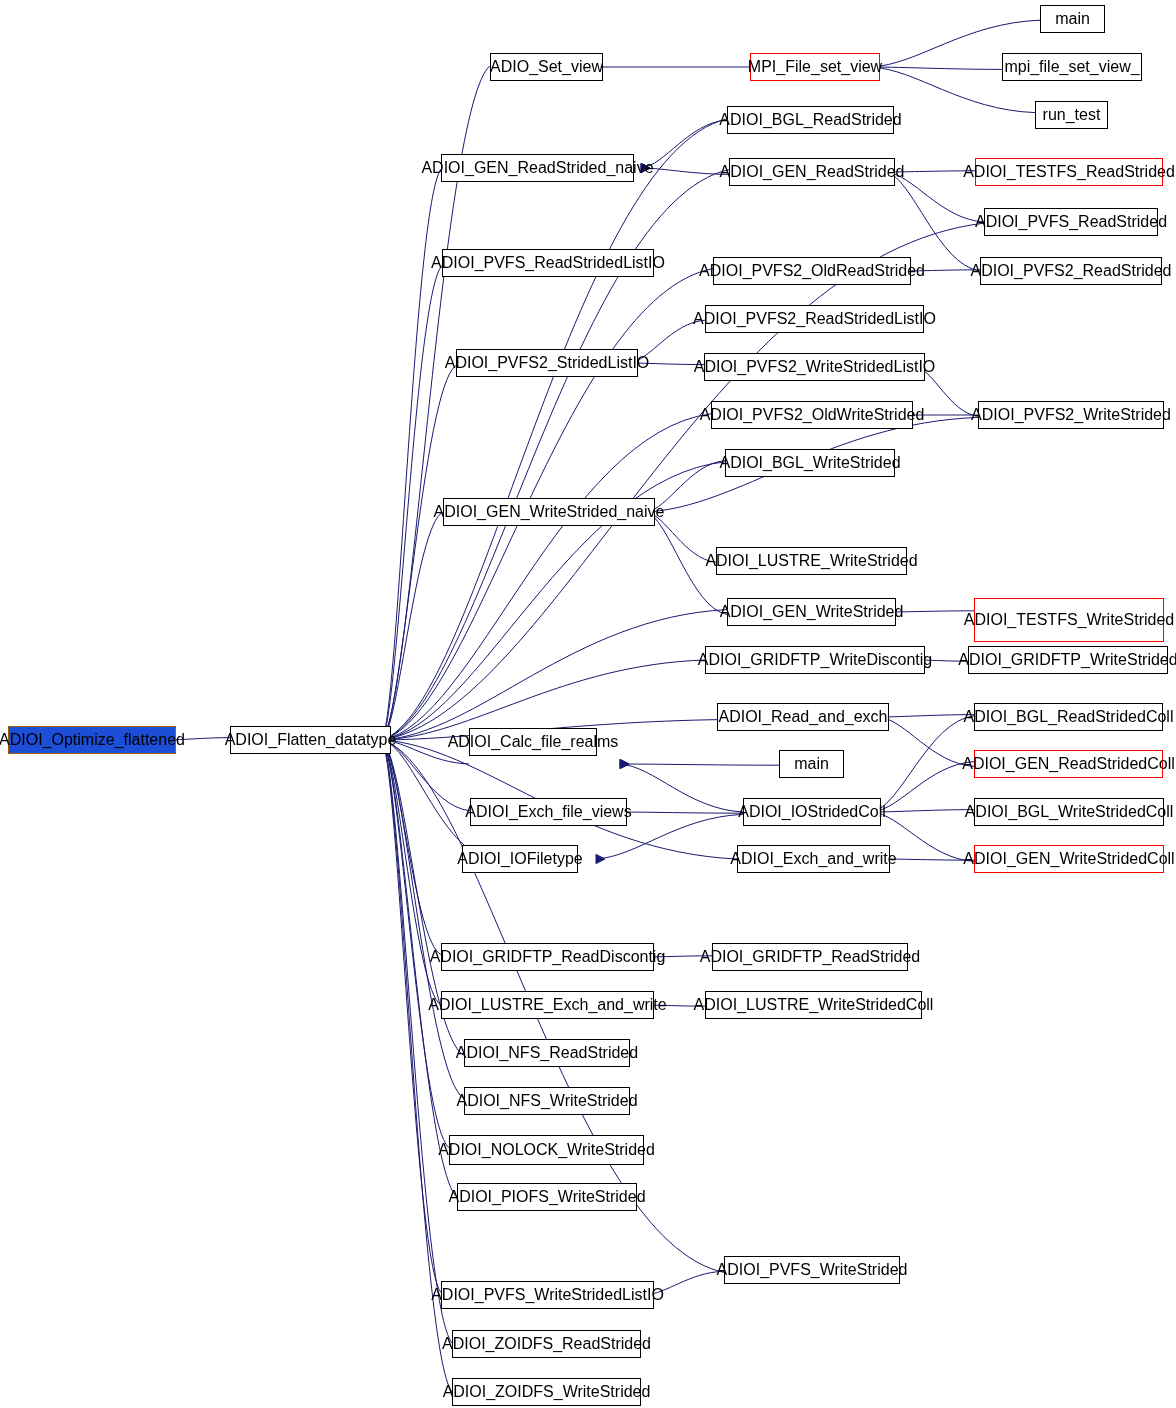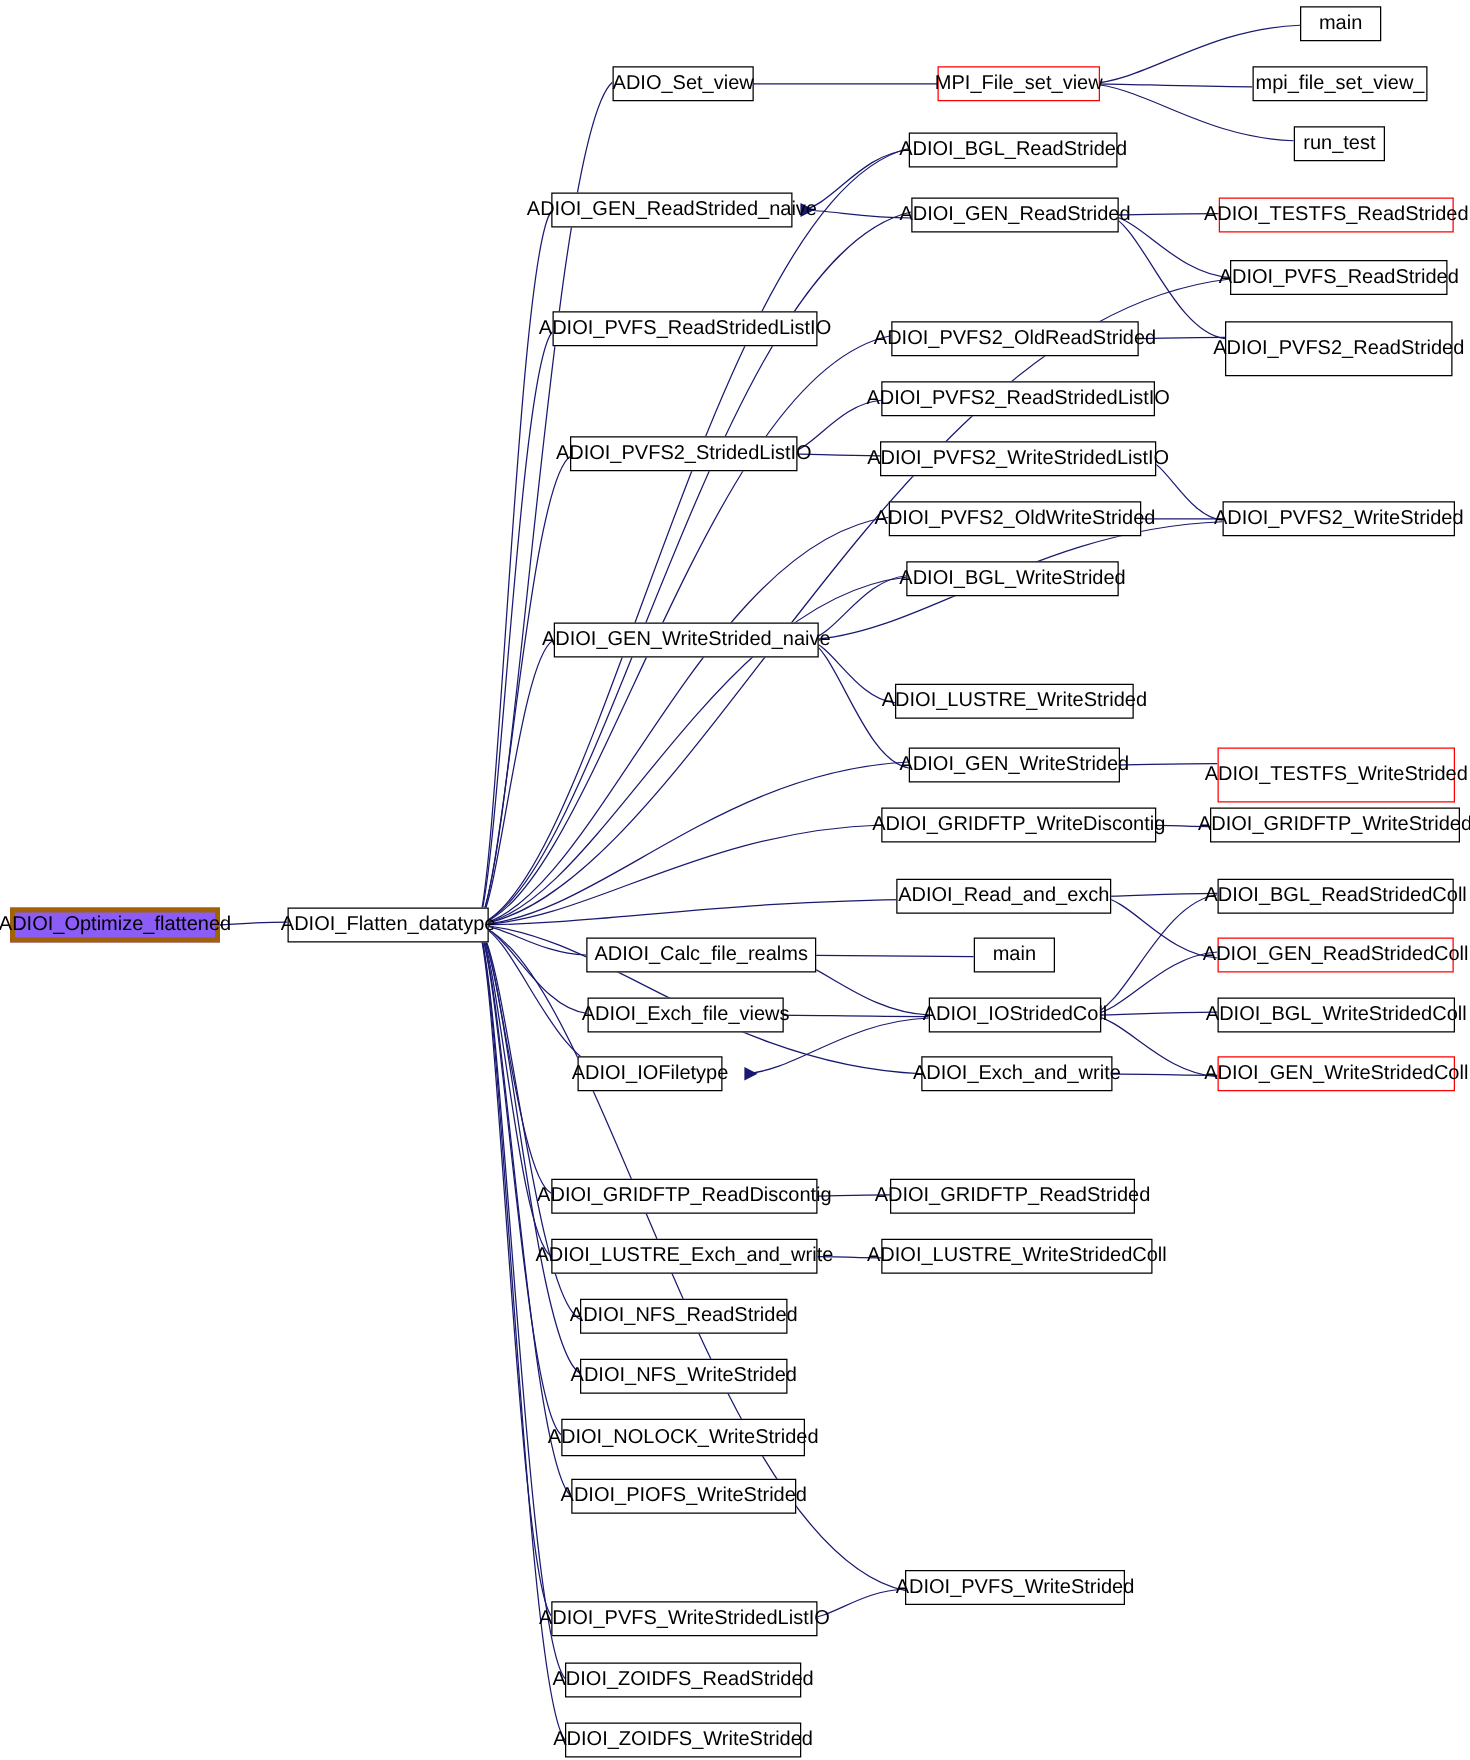--- a/index.html
+++ b/index.html
@@ -31,22 +31,22 @@
     color: #000000;
     font-size: 16px;
     line-height: 1;
     display: flex;
     align-items: center;
     justify-content: center;
     white-space: nowrap;
     letter-spacing: 0px;
   }
   .node.root {
-    background: #8b5cf6;
-    border: 4px solid #a16207;
+    background: #1d4ed8;
+    border: 1px solid #a16207;
   }
   .node.red {
     border: 1px solid #ff0000;
   }
   .node-label {
     pointer-events: none;
   }
 </style>
 </head>
 <body>
@@ -216,21 +216,21 @@
       </div>
       <div class="node" style="left: 984px; top: 208px; width: 174px; height: 28px;">
         <span class="node-label">ADIOI_PVFS_ReadStrided</span>
       </div>
       <div class="node" style="left: 442px; top: 249px; width: 212px; height: 28px;">
         <span class="node-label">ADIOI_PVFS_ReadStridedListIO</span>
       </div>
       <div class="node" style="left: 713px; top: 257px; width: 198px; height: 28px;">
         <span class="node-label">ADIOI_PVFS2_OldReadStrided</span>
       </div>
-      <div class="node" style="left: 980px; top: 257px; width: 182px; height: 44px;">
+      <div class="node" style="left: 980px; top: 257px; width: 182px; height: 28px;">
         <span class="node-label">ADIOI_PVFS2_ReadStrided</span>
       </div>
       <div class="node" style="left: 705px; top: 305px; width: 219px; height: 28px;">
         <span class="node-label">ADIOI_PVFS2_ReadStridedListIO</span>
       </div>
       <div class="node" style="left: 456px; top: 349px; width: 182px; height: 28px;">
         <span class="node-label">ADIOI_PVFS2_StridedListIO</span>
       </div>
       <div class="node" style="left: 704px; top: 353px; width: 221px; height: 28px;">
         <span class="node-label">ADIOI_PVFS2_WriteStridedListIO</span>
@@ -261,21 +261,21 @@
       </div>
       <div class="node" style="left: 968px; top: 646px; width: 200px; height: 28px;">
         <span class="node-label">ADIOI_GRIDFTP_WriteStrided</span>
       </div>
       <div class="node" style="left: 717px; top: 703px; width: 172px; height: 28px;">
         <span class="node-label">ADIOI_Read_and_exch</span>
       </div>
       <div class="node" style="left: 974px; top: 703px; width: 189px; height: 28px;">
         <span class="node-label">ADIOI_BGL_ReadStridedColl</span>
       </div>
-      <div class="node" style="left: 469px; top: 750px; width: 184px; height: 28px;">
+      <div class="node" style="left: 469px; top: 728px; width: 128px; height: 28px;">
         <span class="node-label">ADIOI_Calc_file_realms</span>
       </div>
       <div class="node" style="left: 779px; top: 750px; width: 65px; height: 28px;">
         <span class="node-label">main</span>
       </div>
       <div class="node red" style="left: 974px; top: 750px; width: 189px; height: 28px;">
         <span class="node-label">ADIOI_GEN_ReadStridedColl</span>
       </div>
       <div class="node" style="left: 470px; top: 798px; width: 157px; height: 28px;">
         <span class="node-label">ADIOI_Exch_file_views</span>

